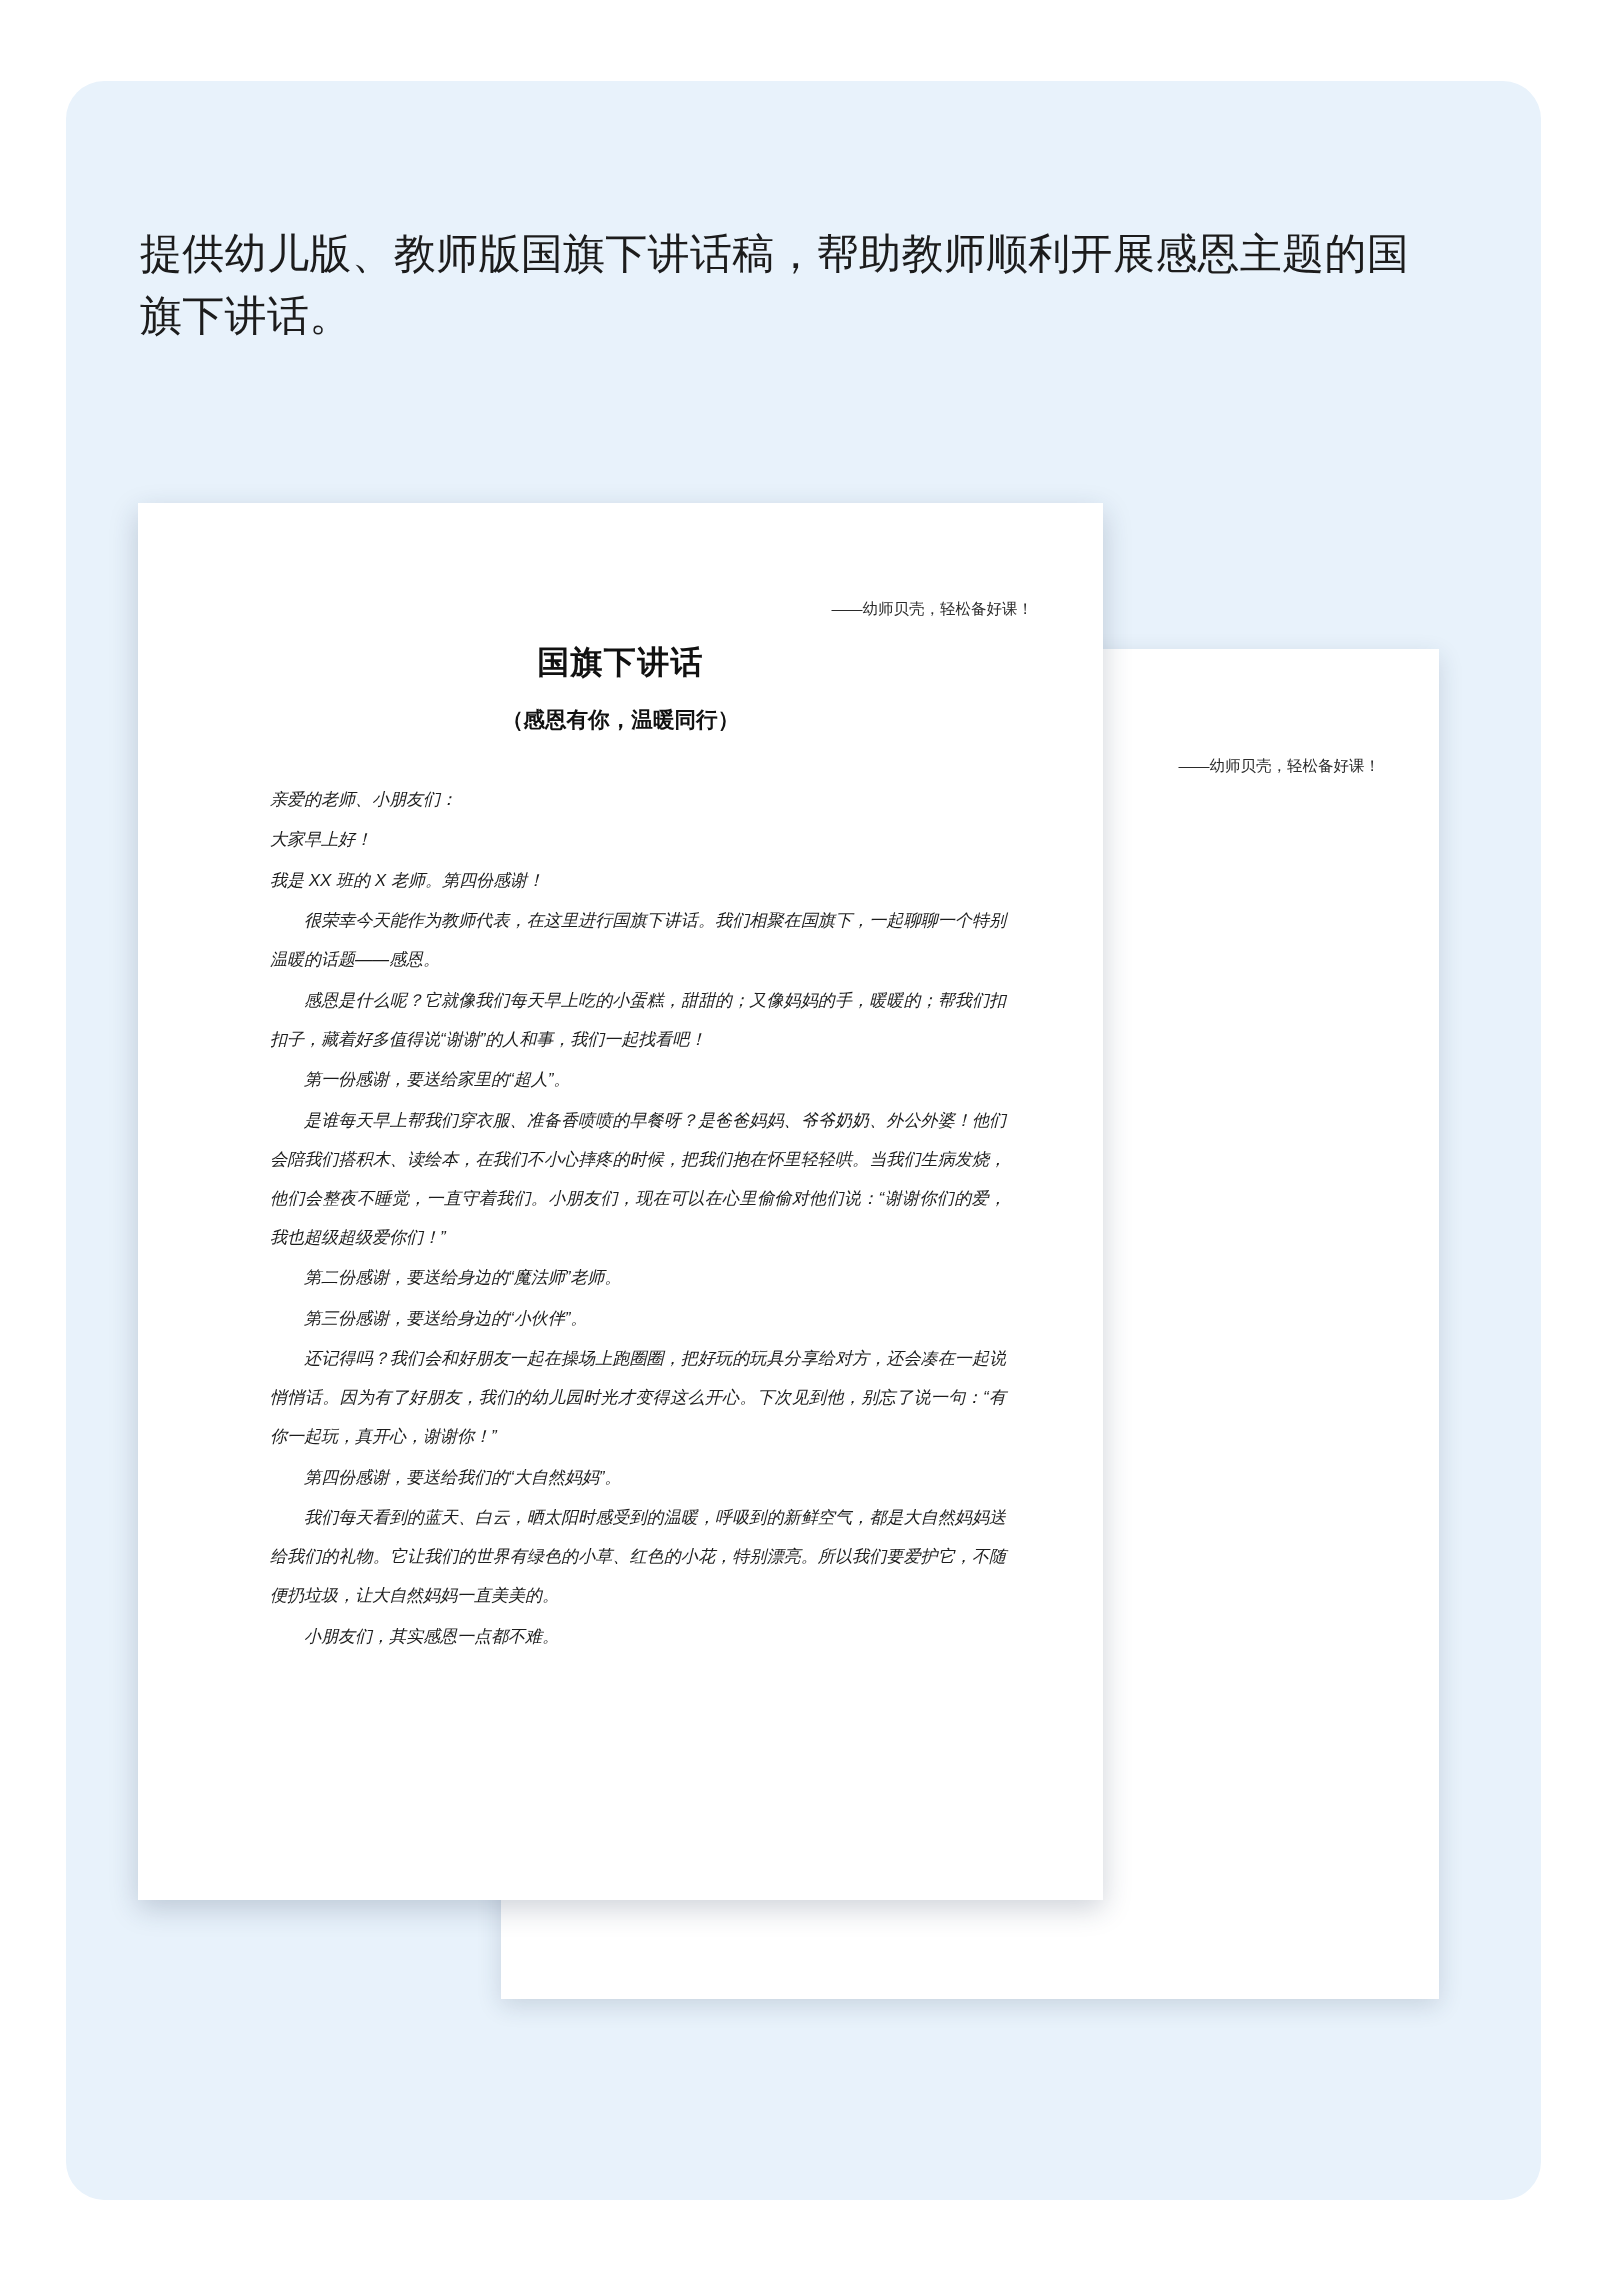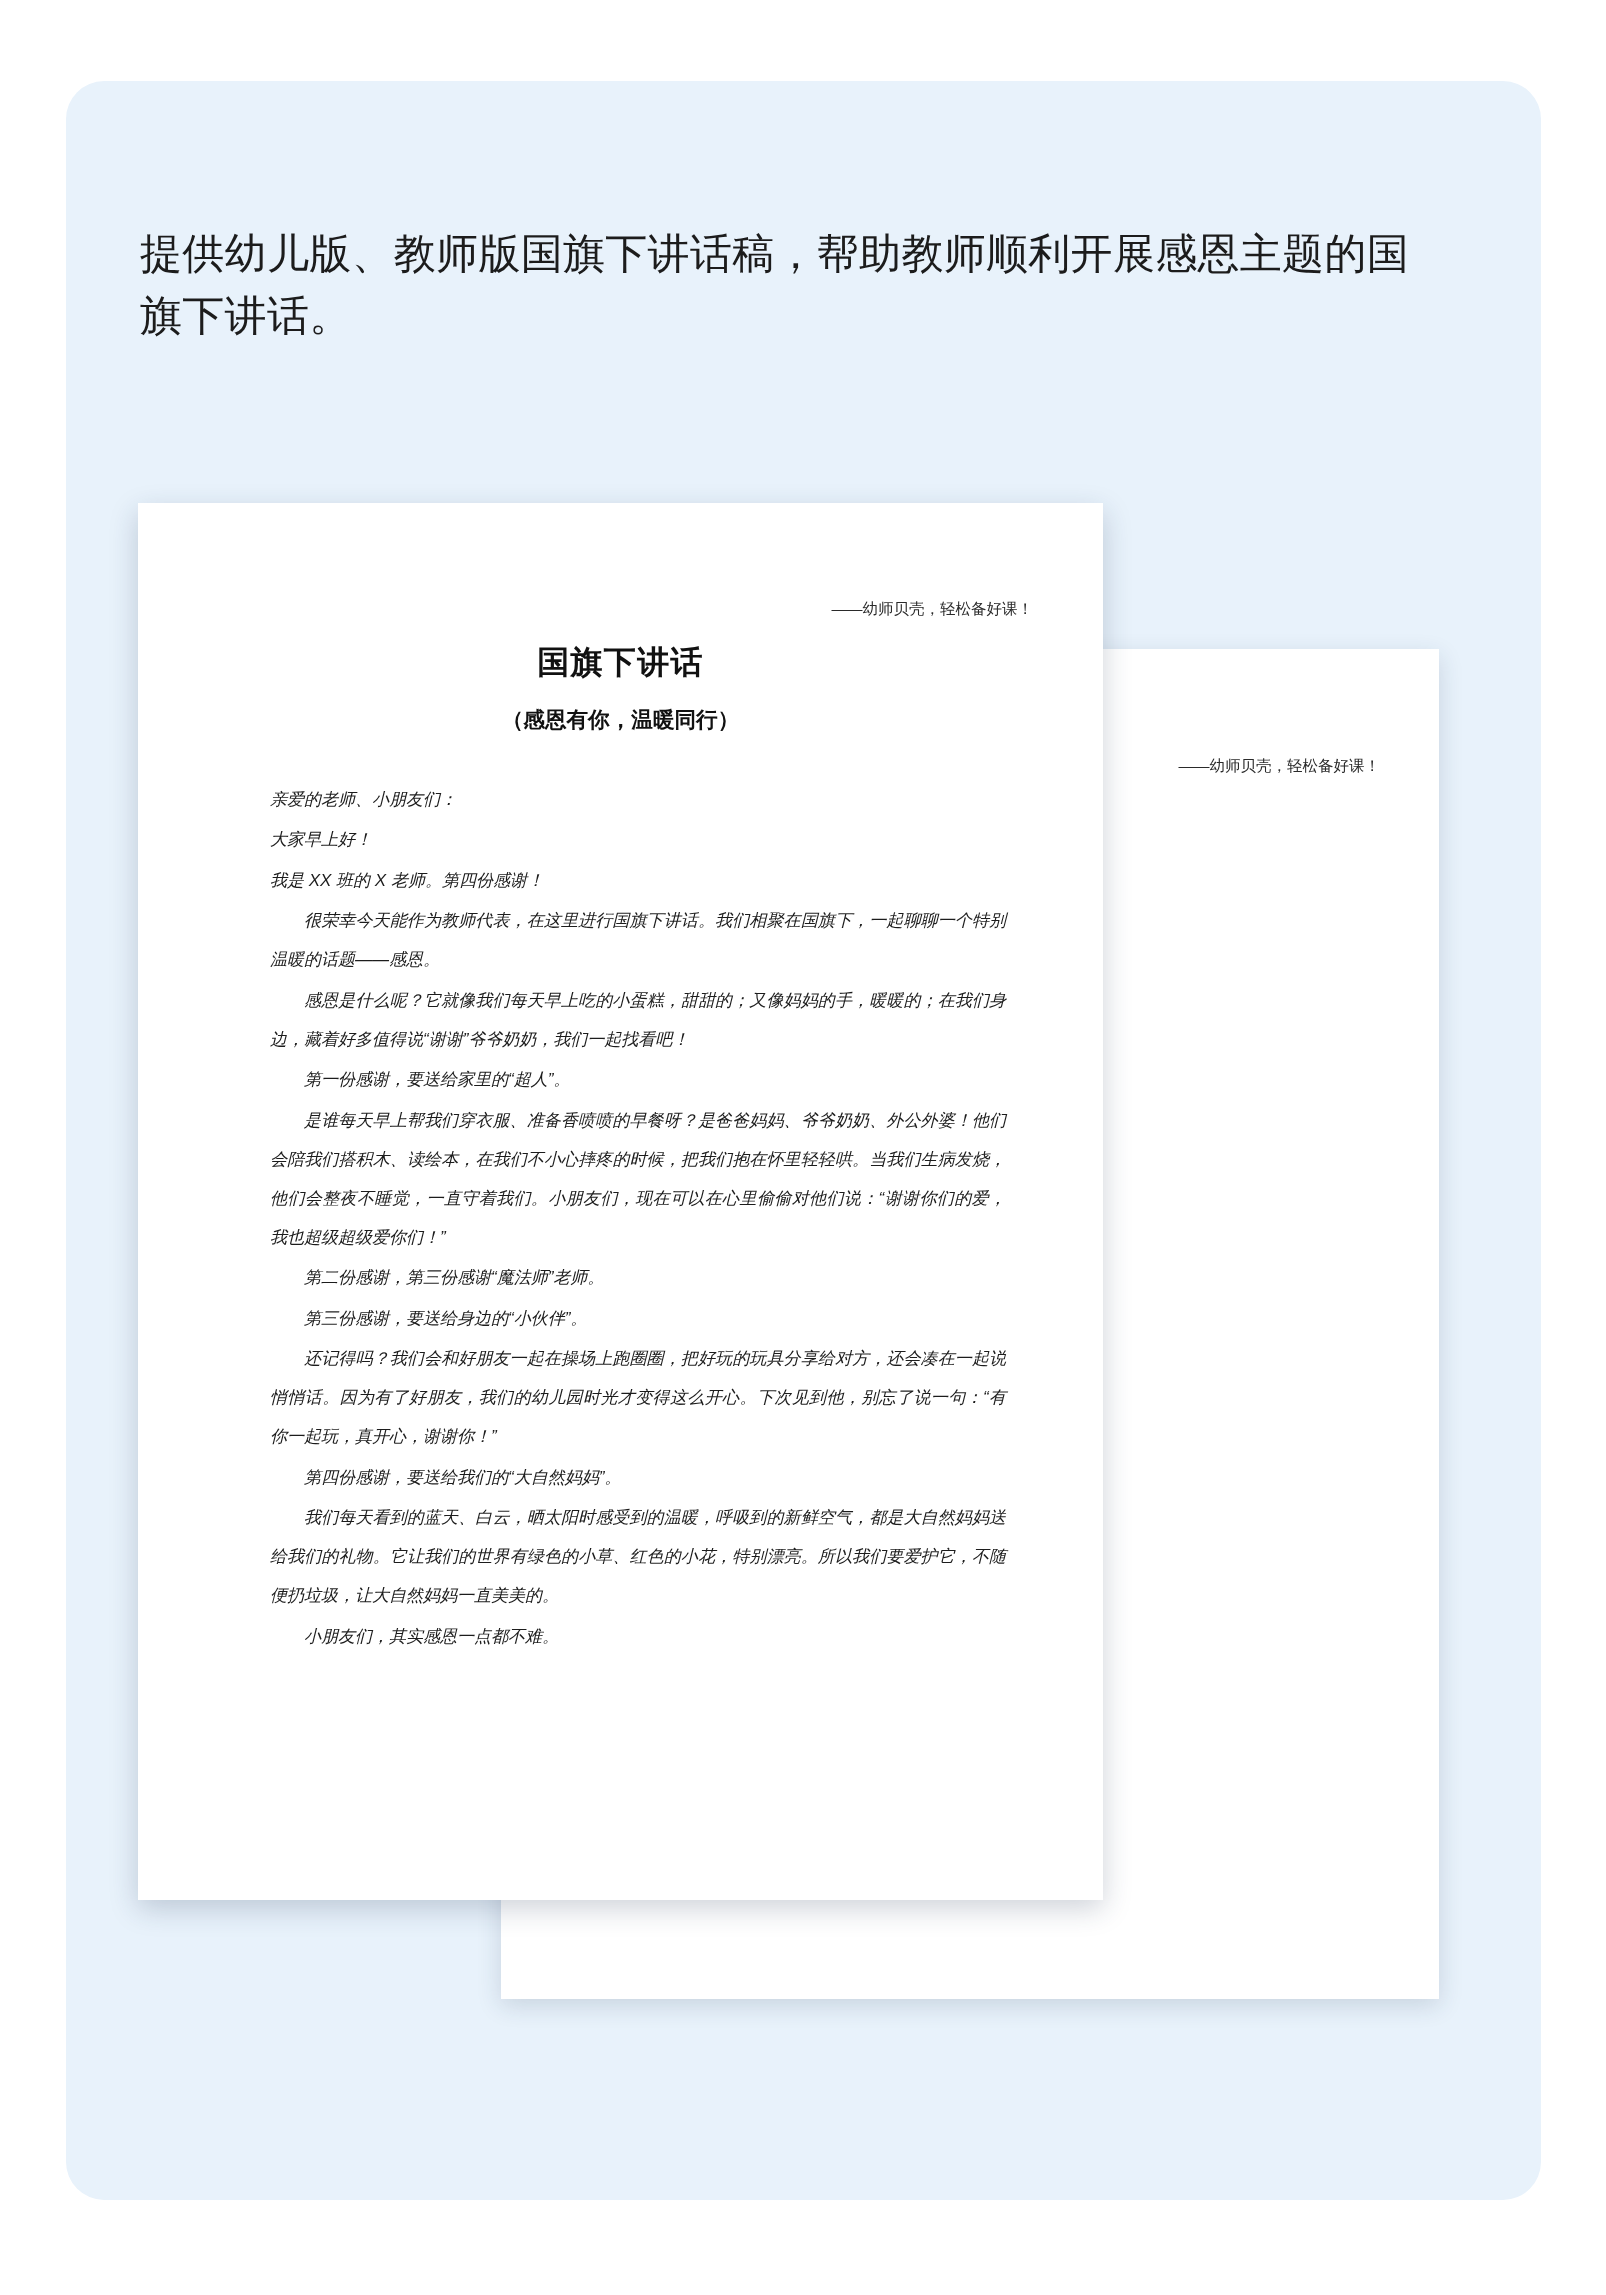--- a/index.html
+++ b/index.html
@@ -177,24 +177,24 @@
 
   <div class="doc-front">
     <div class="front-brand">——幼师贝壳，轻松备好课！</div>
     <div class="front-title">国旗下讲话</div>
     <div class="front-subtitle">（感恩有你，温暖同行）</div>
     <div class="front-body">
       <p>亲爱的老师、小朋友们：</p>
       <p>大家早上好！</p>
       <p>我是 XX 班的 X 老师。第四份感谢！</p>
       <p class="indent">很荣幸今天能作为教师代表，在这里进行国旗下讲话。我们相聚在国旗下，一起聊聊一个特别温暖的话题——感恩。</p>
-      <p class="indent">感恩是什么呢？它就像我们每天早上吃的小蛋糕，甜甜的；又像妈妈的手，暖暖的；在我们身边，藏着好多值得说“谢谢”爷爷奶奶，我们一起找看吧！</p>
+      <p class="indent">感恩是什么呢？它就像我们每天早上吃的小蛋糕，甜甜的；又像妈妈的手，暖暖的；帮我们扣扣子，藏着好多值得说“谢谢”的人和事，我们一起找看吧！</p>
       <p class="indent">第一份感谢，要送给家里的“超人”。</p>
       <p class="indent">是谁每天早上帮我们穿衣服、准备香喷喷的早餐呀？是爸爸妈妈、爷爷奶奶、外公外婆！他们会陪我们搭积木、读绘本，在我们不小心摔疼的时候，把我们抱在怀里轻轻哄。当我们生病发烧，他们会整夜不睡觉，一直守着我们。小朋友们，现在可以在心里偷偷对他们说：“谢谢你们的爱，我也超级超级爱你们！”</p>
-      <p class="indent">第二份感谢，第三份感谢“魔法师”老师。</p>
+      <p class="indent">第二份感谢，要送给身边的“魔法师”老师。</p>
       <p class="indent">第三份感谢，要送给身边的“小伙伴”。</p>
       <p class="indent">还记得吗？我们会和好朋友一起在操场上跑圈圈，把好玩的玩具分享给对方，还会凑在一起说悄悄话。因为有了好朋友，我们的幼儿园时光才变得这么开心。下次见到他，别忘了说一句：“有你一起玩，真开心，谢谢你！”</p>
       <p class="indent">第四份感谢，要送给我们的“大自然妈妈”。</p>
       <p class="indent">我们每天看到的蓝天、白云，晒太阳时感受到的温暖，呼吸到的新鲜空气，都是大自然妈妈送给我们的礼物。它让我们的世界有绿色的小草、红色的小花，特别漂亮。所以我们要爱护它，不随便扔垃圾，让大自然妈妈一直美美的。</p>
       <p class="indent">小朋友们，其实感恩一点都不难。</p>
     </div>
   </div>
 
 </div>
 

